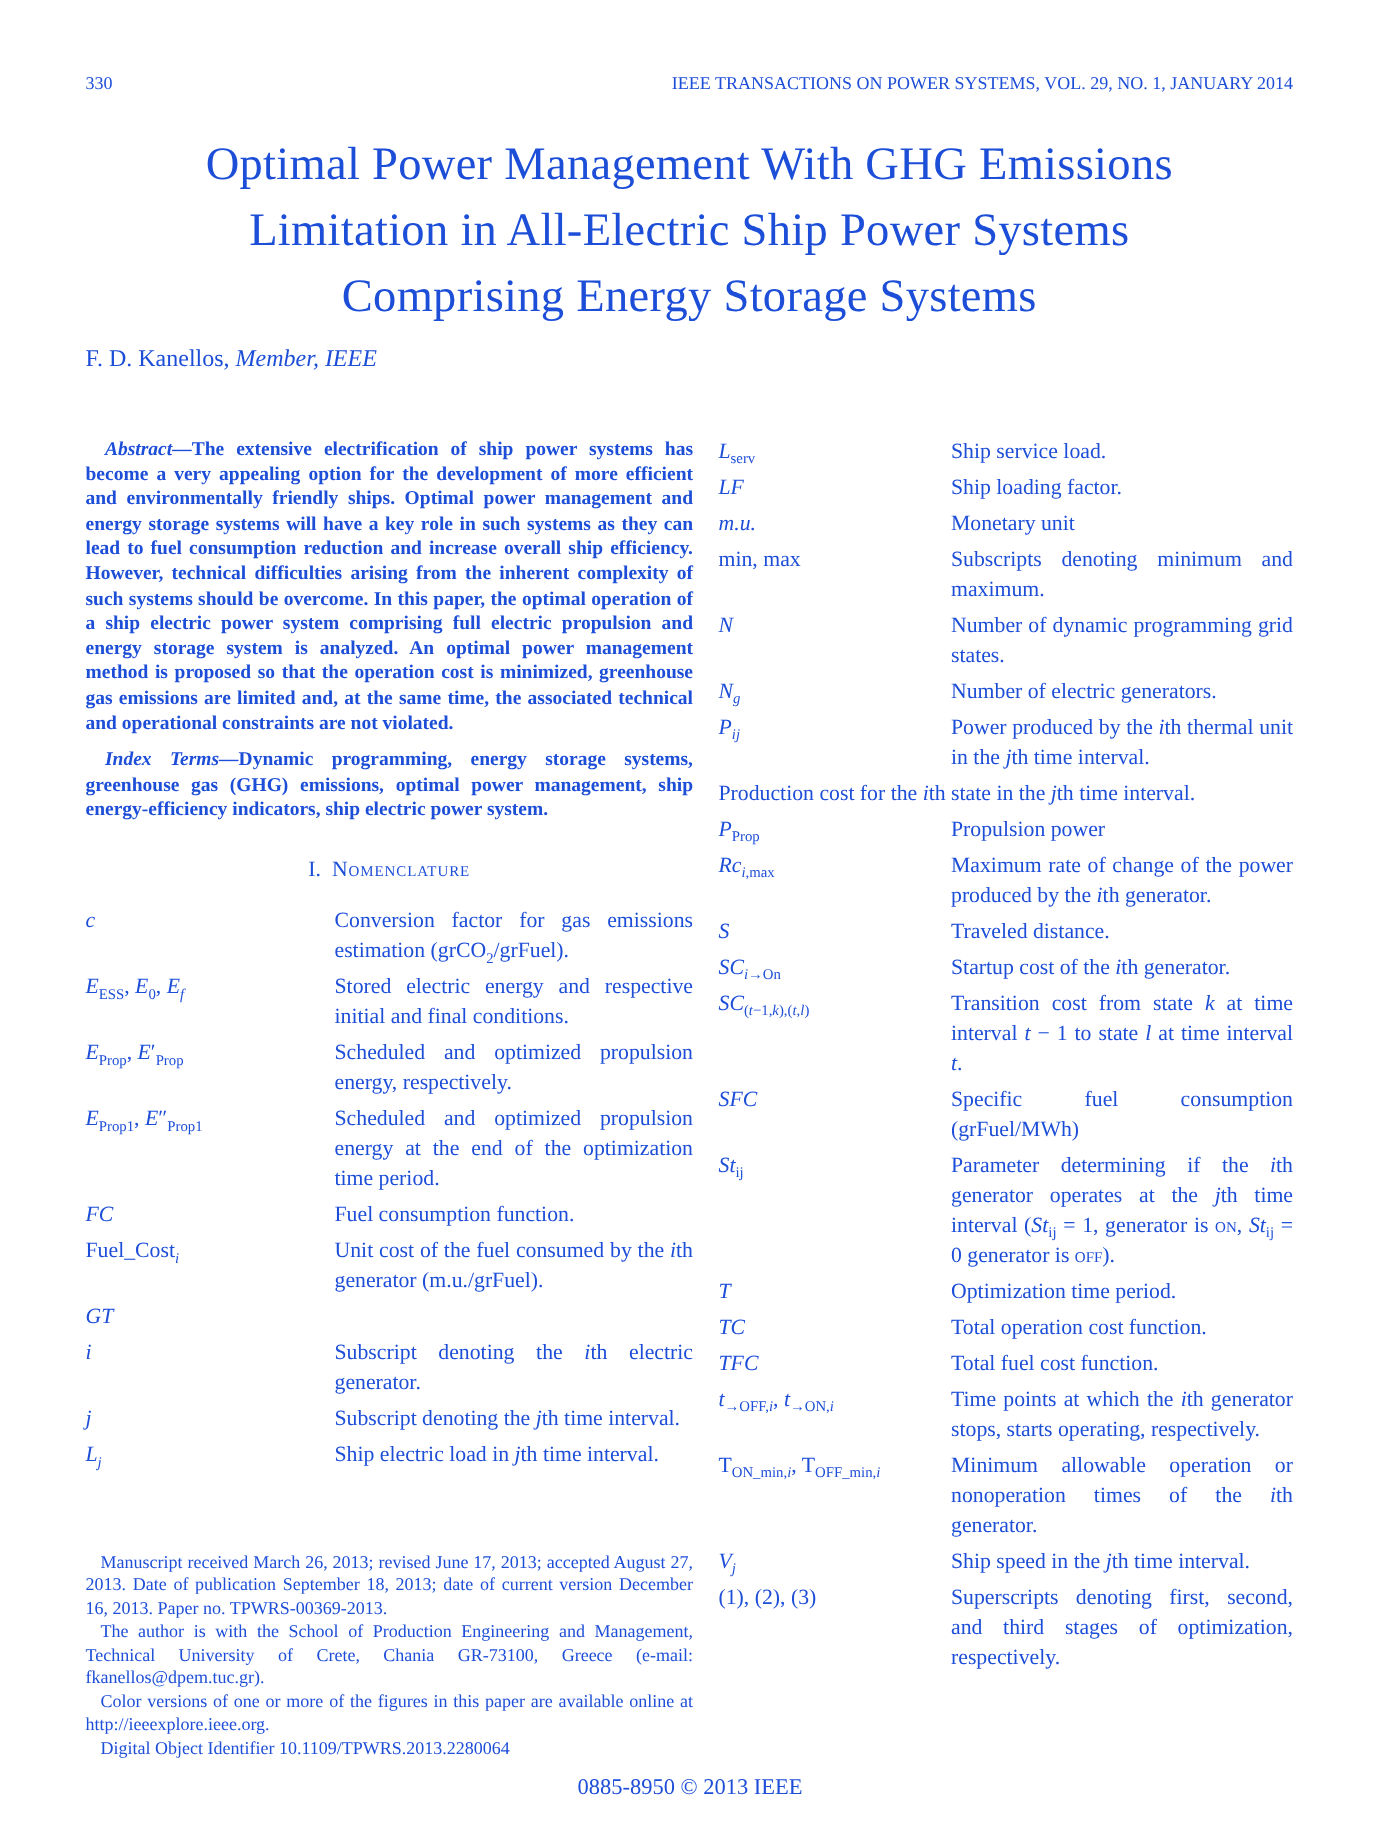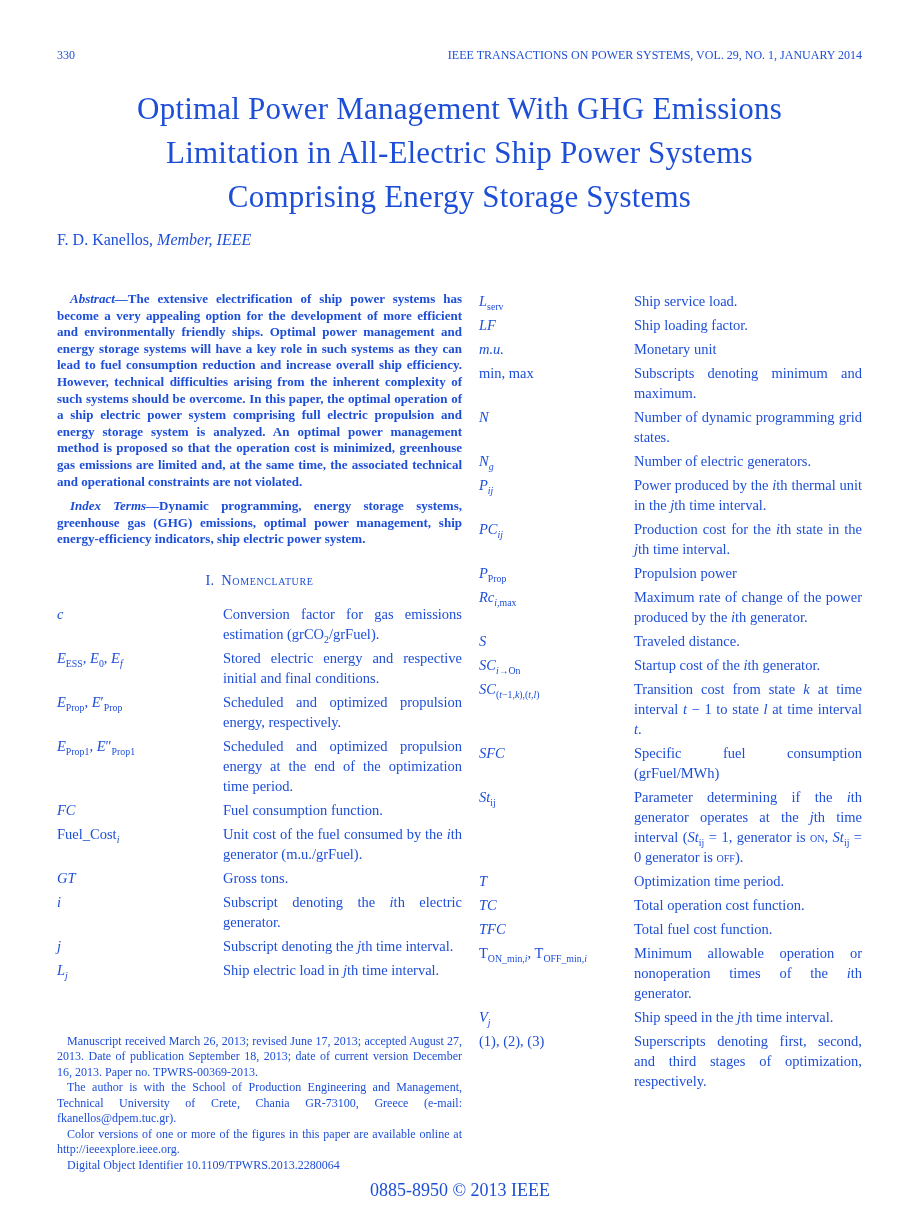--- a/index.html
+++ b/index.html
@@ -35,21 +35,21 @@
   .nom{font-size:14.5px;line-height:20px;}
   .nom .entry{display:flex;margin-bottom:4px;}
   .nom .term{flex:0 0 166px;}
   .colR .nom .term{flex:0 0 155px;}
   .nom .def{flex:1;text-align:justify;}
   sub,sup{font-size:68%;line-height:0;}
   
   .fns{margin-top:auto;font-size:12px;line-height:15.5px;text-align:justify;padding-bottom:4px;}
   .fns p{margin:0;text-indent:10px;}
   
-  .footer{position:absolute;left:0;right:0;bottom:26px;text-align:center;font-size:18px;}
+  .footer{position:absolute;left:0;right:0;bottom:26px;text-align:center;font-size:15px;}
 </style>
 </head>
 <body>
 
 <div class="page">
 
   <div class="hdr">
     <span>330</span>
     <span>IEEE TRANSACTIONS ON POWER SYSTEMS, VOL. 29, NO. 1, JANUARY 2014</span>
   </div>
@@ -104,21 +104,20 @@
             <span class="def">Fuel consumption function.</span>
           </div>
 
           <div class="entry">
             <span class="term">Fuel_Cost<sub><i>i</i></sub></span>
             <span class="def">Unit cost of the fuel consumed by the <i>i</i>th generator (m.u./grFuel).</span>
           </div>
 
           <div class="entry">
             <span class="term"><i>GT</i></span>
-            <span class="def">Gross tons.</span>
           </div>
 
           <div class="entry">
             <span class="term"><i>i</i></span>
             <span class="def">Subscript denoting the <i>i</i>th electric generator.</span>
           </div>
 
           <div class="entry">
             <span class="term"><i>j</i></span>
             <span class="def">Subscript denoting the <i>j</i>th time interval.</span>
@@ -177,21 +176,20 @@
             <span class="term"><i>N</i><sub><i>g</i></sub></span>
             <span class="def">Number of electric generators.</span>
           </div>
 
           <div class="entry">
             <span class="term"><i>P</i><sub><i>ij</i></sub></span>
             <span class="def">Power produced by the <i>i</i>th thermal unit in the <i>j</i>th time interval.</span>
           </div>
 
           <div class="entry">
-            <span class="term"><i>PC</i><sub><i>ij</i></sub></span>
             <span class="def">Production cost for the <i>i</i>th state in the <i>j</i>th time interval.</span>
           </div>
 
           <div class="entry">
             <span class="term"><i>P</i><sub>Prop</sub></span>
             <span class="def">Propulsion power</span>
           </div>
 
           <div class="entry">
             <span class="term"><i>Rc</i><sub><i>i</i>,max</sub></span>
@@ -231,20 +229,24 @@
           <div class="entry">
             <span class="term"><i>TC</i></span>
             <span class="def">Total operation cost function.</span>
           </div>
 
           <div class="entry">
             <span class="term"><i>TFC</i></span>
             <span class="def">Total fuel cost function.</span>
           </div>
 
+          <div class="entry">
+            <span class="term"><i>t</i><sub>→OFF,<i>i</i></sub>, <i>t</i><sub>→ON,<i>i</i></sub></span>
+            <span class="def">Time points at which the <i>i</i>th generator stops, starts operating, respectively.</span>
+          </div>
 
           <div class="entry">
             <span class="term">T<sub>ON_min,<i>i</i></sub>, T<sub>OFF_min,<i>i</i></sub></span>
             <span class="def">Minimum allowable operation or nonoperation times of the <i>i</i>th generator.</span>
           </div>
 
           <div class="entry">
             <span class="term"><i>V</i><sub><i>j</i></sub></span>
             <span class="def">Ship speed in the <i>j</i>th time interval.</span>
           </div>

